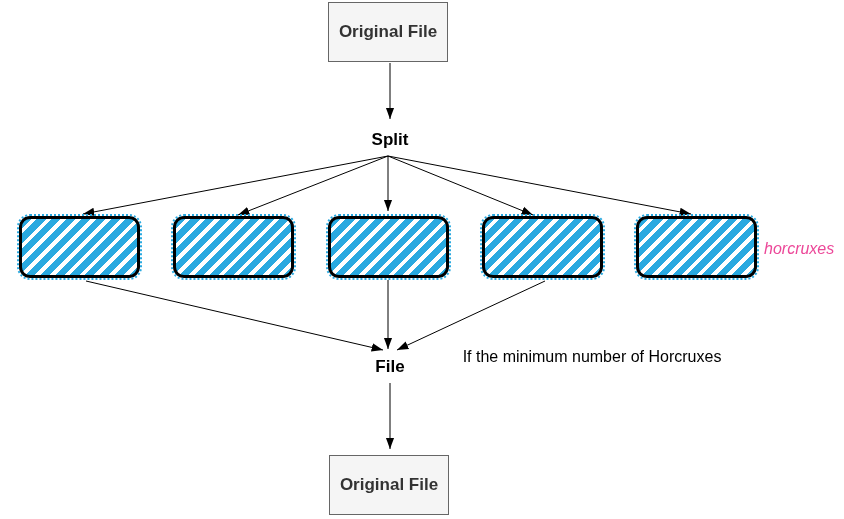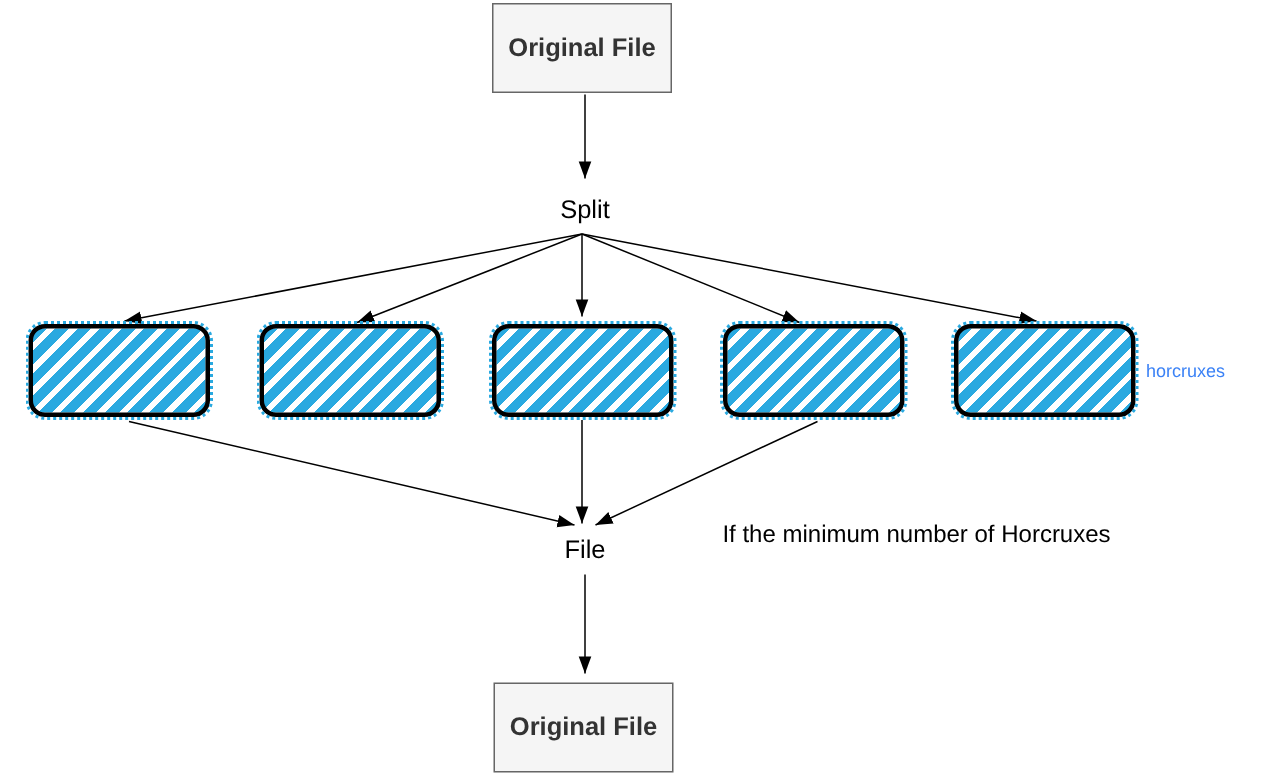--- a/index.html
+++ b/index.html
@@ -36,29 +36,29 @@
       135deg,
       var(--hatch-blue,#29a9e0) 0px,
       var(--hatch-blue,#29a9e0) 6.5px,
       #ffffff 6.5px,
       #ffffff 10.5px
     );
   }
   .step-label{
     position:absolute;
     width:80px;text-align:center;
-    font-weight:normal;font-size:17px;color:#000;
+    font-weight:bold;font-size:17px;color:#000;
   }
   .side-label{
     position:absolute;
-    font-size:12px;color:#3b82f6;white-space:nowrap;
+    font-size:16px;color:#ec4899;white-space:nowrap;font-style:italic;
   }
   .note{
     position:absolute;
-    left:445px;top:345px;width:300px;
+    left:426px;top:345px;width:300px;
     font-size:16px;line-height:24px;
     color:#000;text-align:center;
   }
 </style>
 </head>
 <body>
 
 <div class="canvas">
 
   <svg class="edges" viewBox="0 0 844 519">

